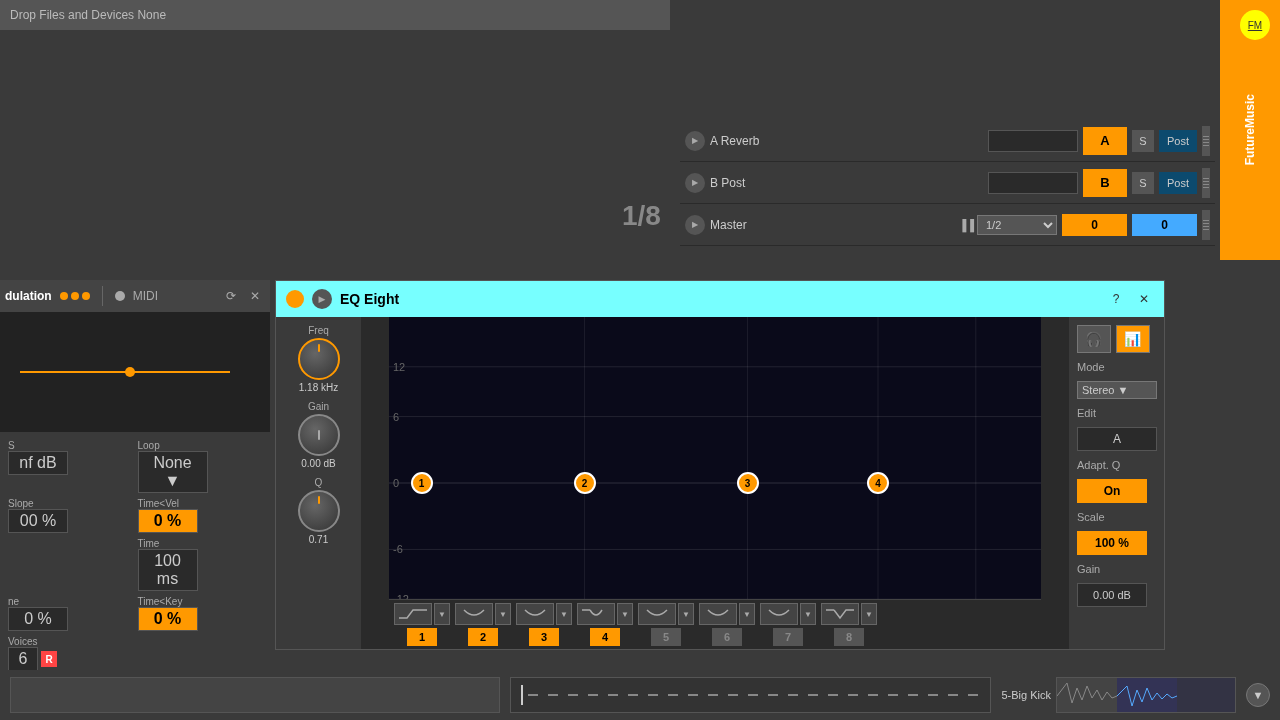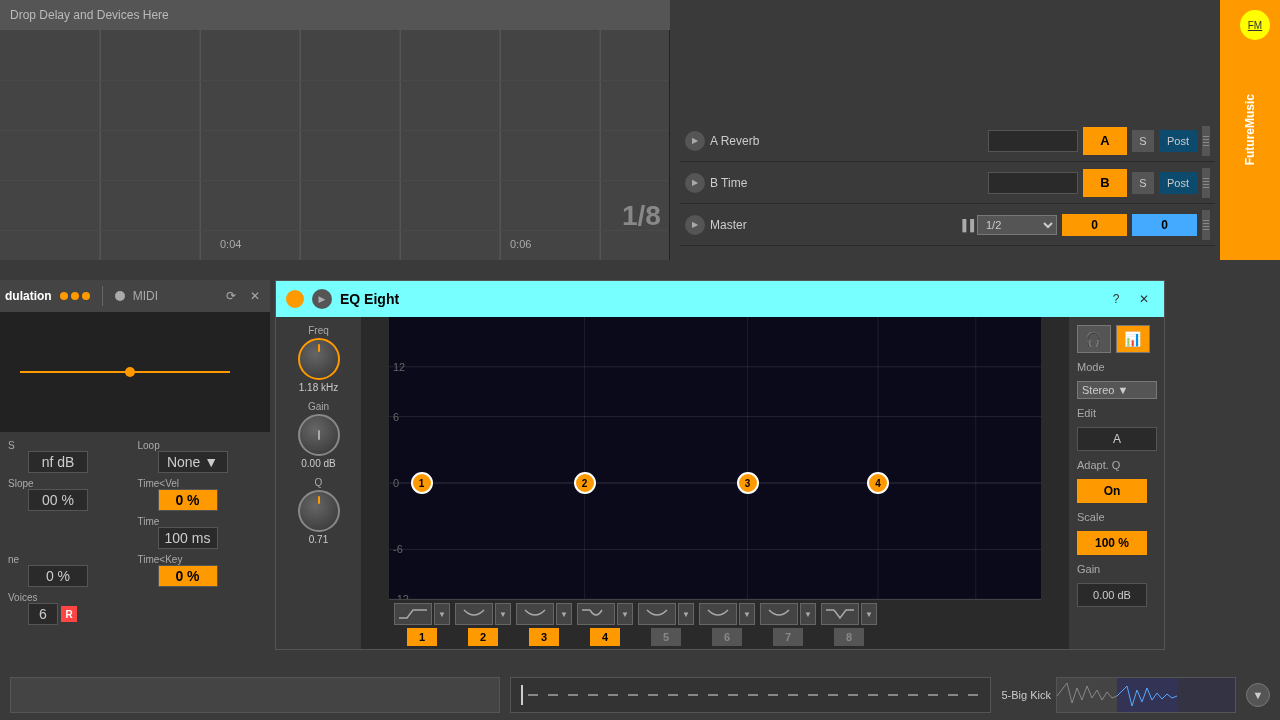--- a/index.html
+++ b/index.html
@@ -257,24 +257,23 @@
     .ctrl-label {
       color: #aaa;
       font-size: 10px;
     }
 
     .ctrl-value {
       background: #2a2a2a;
       border: 1px solid #555;
       color: #ccc;
       padding: 2px 5px;
-      font-size: 14px;
+      font-size: 16px;
       width: 60px;
       text-align: center;
-      margin-left: 20px;
     }
 
     .ctrl-value.orange {
       background: #f90;
       color: #000;
       font-weight: bold;
     }
 
     .r-badge {
       background: #f44;
@@ -707,39 +706,21 @@
       cursor: pointer;
       color: #aaa;
       font-size: 12px;
     }
   </style>
 </head>
 <body>
 
 <div class="top-area">
   <div class="drop-files-bar">
-    <span>Drop Delay and Devices Here</span>
-  </div>
-  <div class="timeline-area">
-    <div class="timeline-grid">
-
-      <div style="position:absolute;top:0;bottom:0;left:100px;width:1px;background:#555;"></div>
-      <div style="position:absolute;top:0;bottom:0;left:200px;width:1px;background:#555;"></div>
-      <div style="position:absolute;top:0;bottom:0;left:300px;width:1px;background:#555;"></div>
-      <div style="position:absolute;top:0;bottom:0;left:400px;width:1px;background:#555;"></div>
-      <div style="position:absolute;top:0;bottom:0;left:500px;width:1px;background:#555;"></div>
-      <div style="position:absolute;top:0;bottom:0;left:600px;width:1px;background:#555;"></div>
-
-      <div style="position:absolute;left:0;right:0;top:50px;height:1px;background:#4a4a4a;"></div>
-      <div style="position:absolute;left:0;right:0;top:100px;height:1px;background:#4a4a4a;"></div>
-      <div style="position:absolute;left:0;right:0;top:150px;height:1px;background:#4a4a4a;"></div>
-      <div style="position:absolute;left:0;right:0;top:200px;height:1px;background:#4a4a4a;"></div>
-      <span class="timeline-time" style="left:220px;">0:04</span>
-      <span class="timeline-time" style="left:510px;">0:06</span>
-    </div>
+    <span>Drop Files and Devices None</span>
   </div>
 
   <div class="time-display">
     <span>1/8</span>
   </div>
 
   <div style="position:absolute;top:120px;left:680px;right:65px;">
 
     <div class="mixer-track">
       <div class="play-btn"></div>
@@ -751,21 +732,21 @@
       <div class="drag-handle">
           <span></span>
           <span></span>
           <span></span>
           <span></span>
         </div>
     </div>
 
     <div class="mixer-track">
       <div class="play-btn"></div>
-      <span class="track-name">B Time</span>
+      <span class="track-name">B Post</span>
       <div class="track-send-bar"></div>
       <div class="track-label-btn">B</div>
       <div class="s-btn">S</div>
       <div class="post-btn">Post</div>
       <div class="drag-handle">
           <span></span>
           <span></span>
           <span></span>
           <span></span>
         </div>

